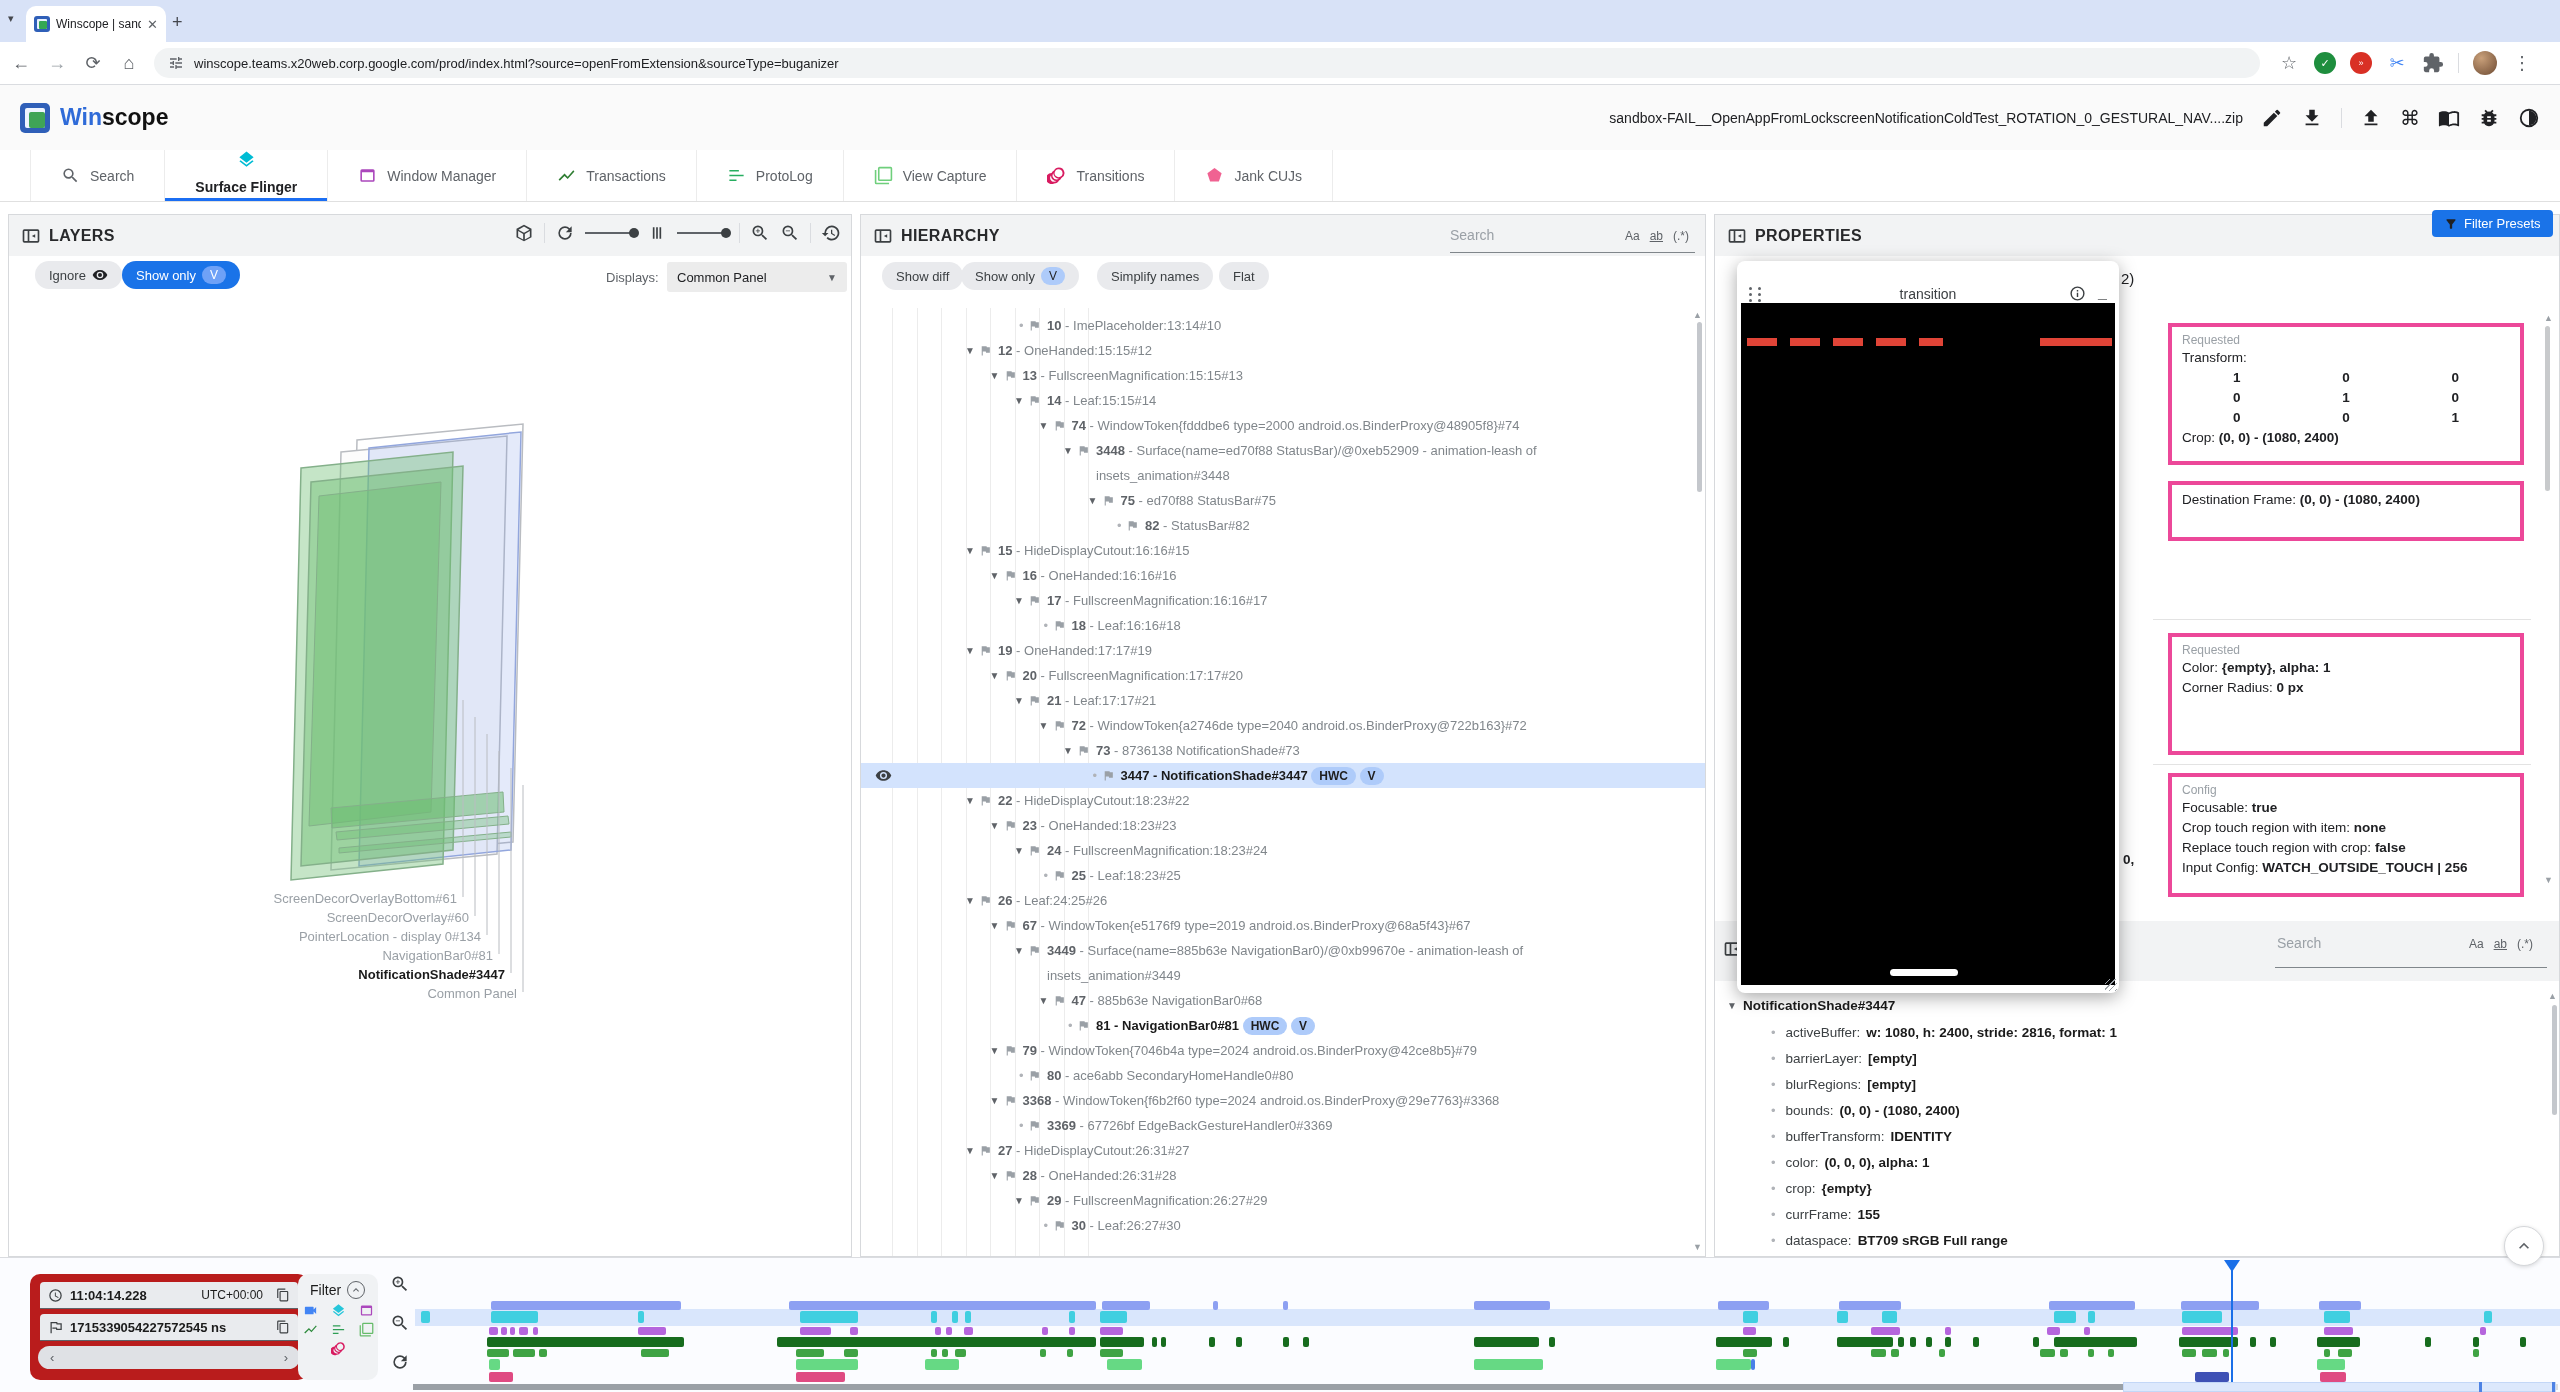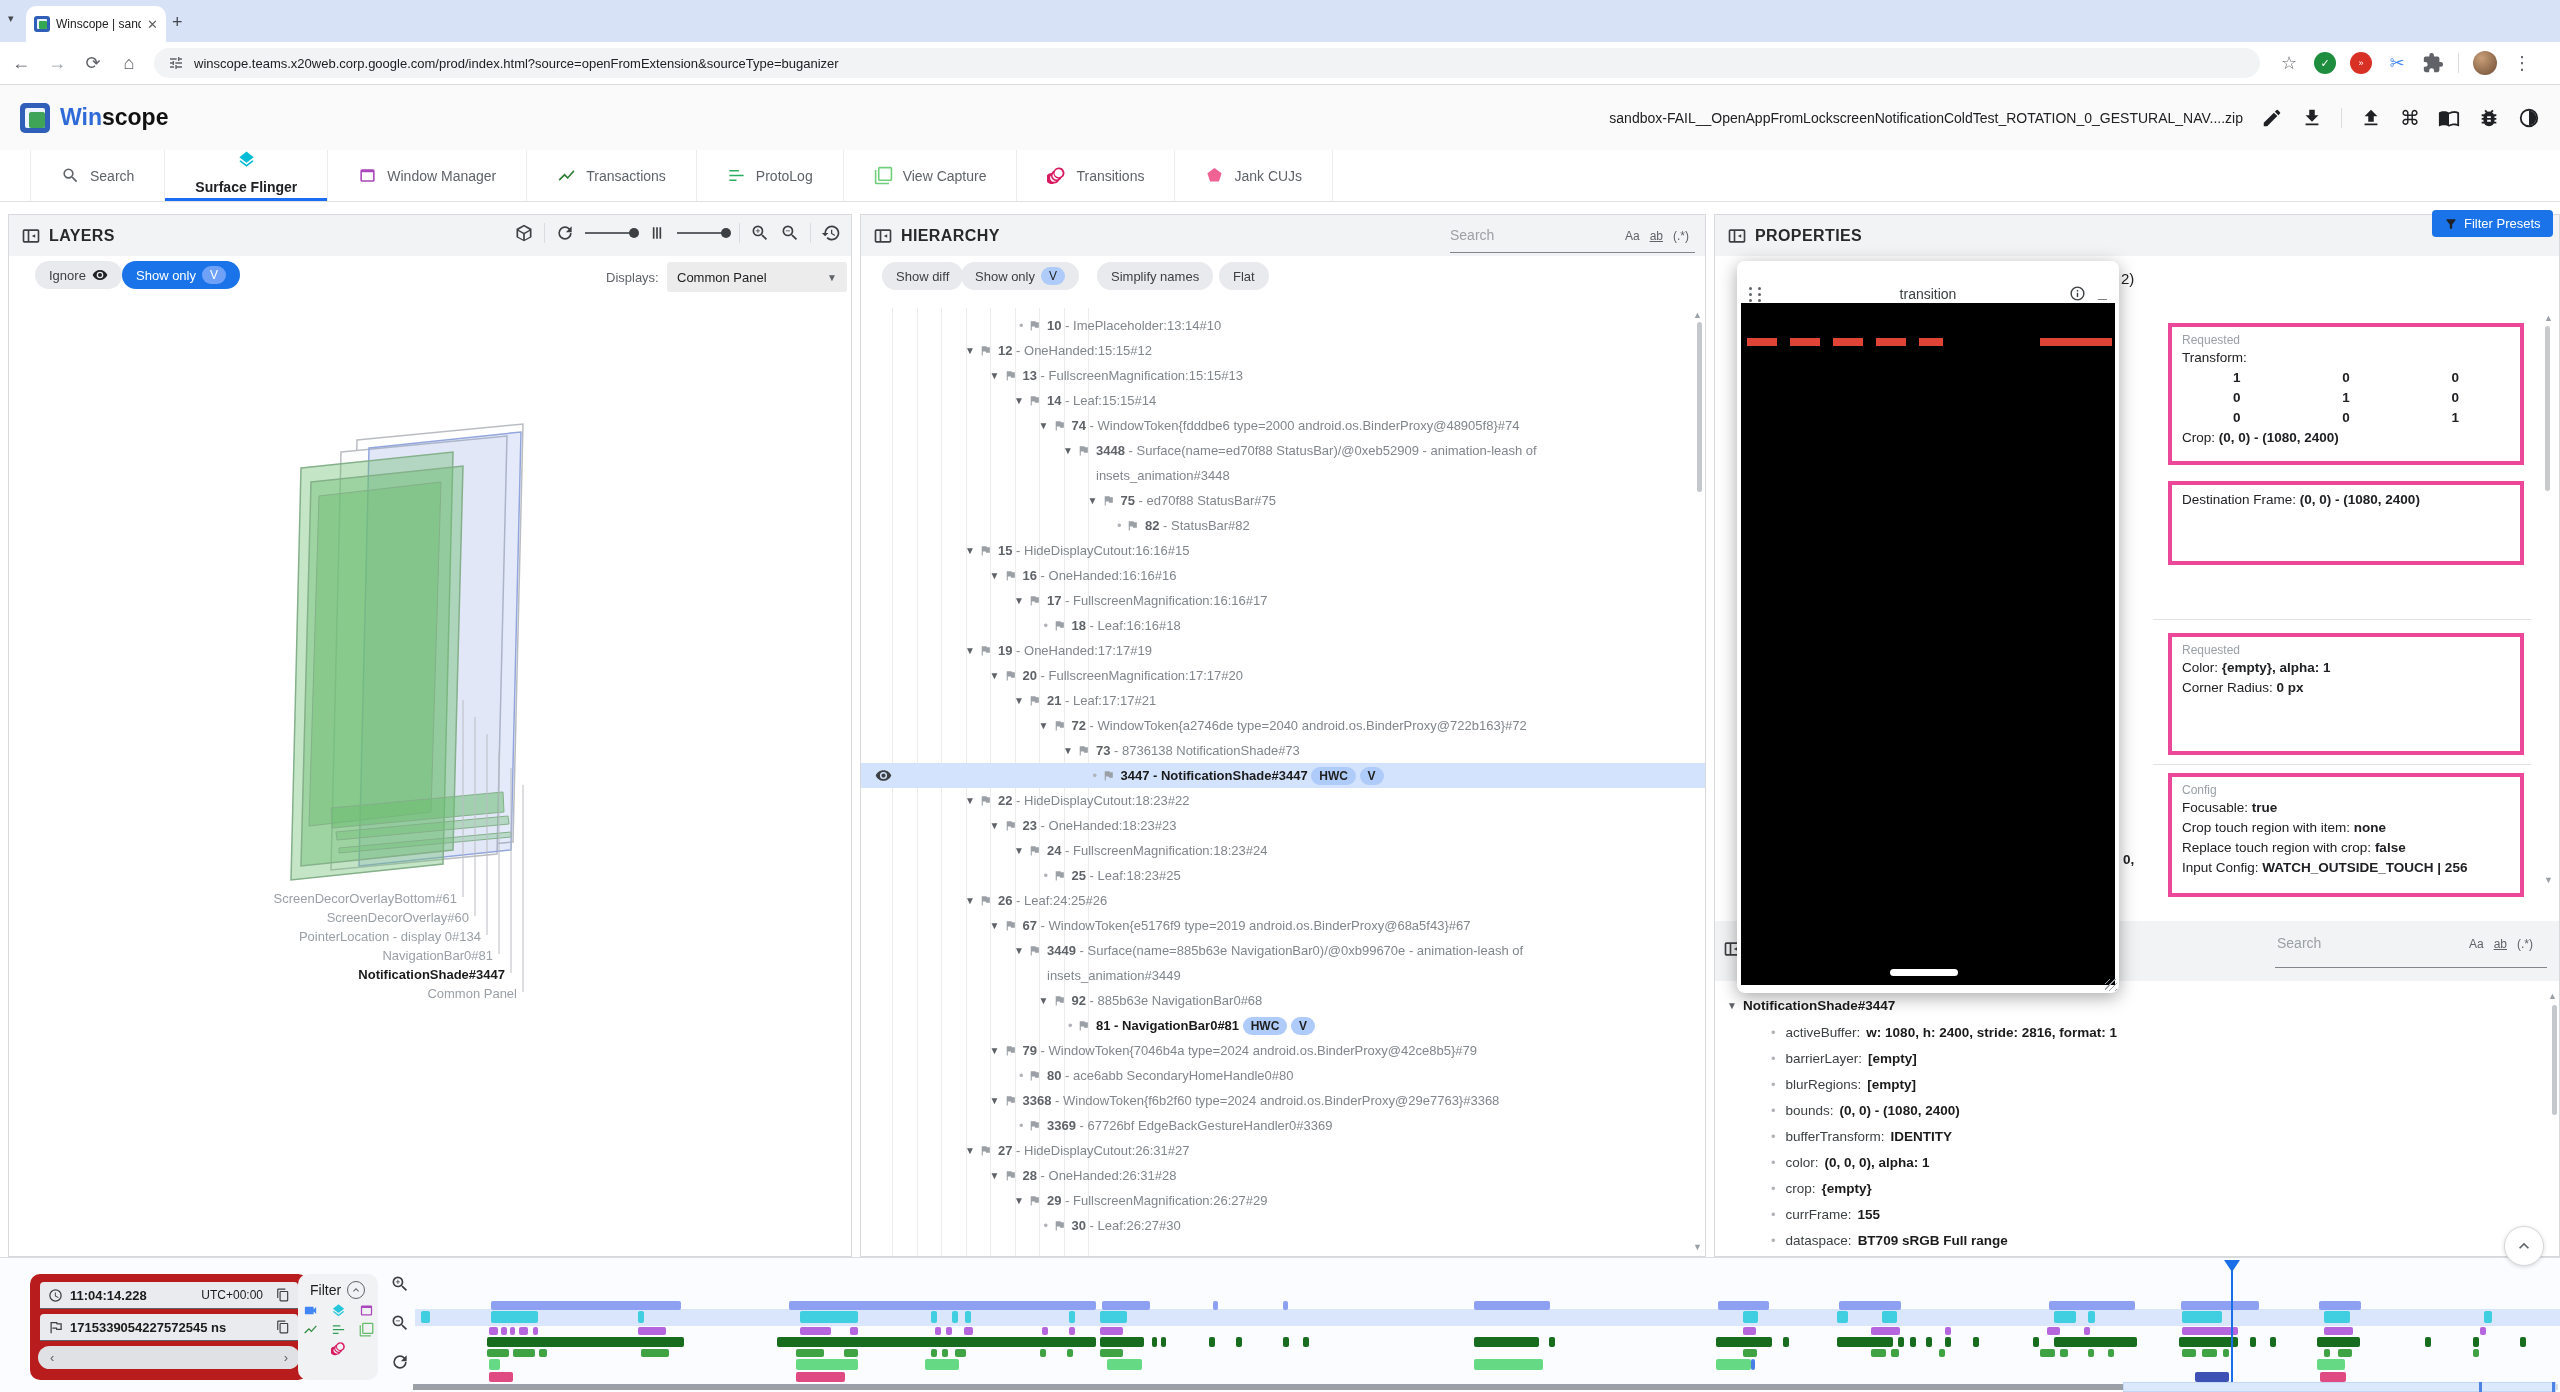--- a/index.html
+++ b/index.html
@@ -694,21 +694,21 @@
           </span>
           <span class="txt"><span class="num">3449</span> - Surface(name=885b63e NavigationBar0)/@0xb99670e - animation-leash of insets_animation#3449</span>
         </div>
         <div class="hrow" style="padding-left: 177.5px;">
           <span class="tw">▼</span>
           <span class="flag">
             <svg viewBox="0 0 24 24" width="13" height="13" fill="#9aa0a6">
               <path d="M14.4 6L14 4H5v17h2v-7h5.6l.4 2h7V6z"></path>
             </svg>
           </span>
-          <span class="txt"><span class="num">92</span> - 885b63e NavigationBar0#68</span>
+          <span class="txt"><span class="num">47</span> - 885b63e NavigationBar0#68</span>
         </div>
         <div class="hrow bold" style="padding-left: 202px;">
           <span class="dot">•</span>
           <span class="flag">
             <svg viewBox="0 0 24 24" width="13" height="13" fill="#9aa0a6">
               <path d="M14.4 6L14 4H5v17h2v-7h5.6l.4 2h7V6z"></path>
             </svg>
           </span>
           <span class="txt"><span class="num">81</span> - NavigationBar0#81 <span class="chip gray">HWC</span> <span class="chip gray">V</span></span>
         </div>
@@ -821,21 +821,21 @@
           </div>
           <div class="matrixrow">
             <span>0</span>
             <span>0</span>
             <span>1</span>
           </div>
         </div>
       <div><span>Crop:</span> <b>(0, 0) - (1080, 2400)</b></div>
     </div>
 
-    <div class="pbox" style="left:453px;top:266px;width:356px;height:84px">
+    <div class="pbox" style="left:453px;top:266px;width:356px;height:60px">
       <div><span>Destination Frame:</span> <b>(0, 0) - (1080, 2400)</b></div>
     </div>
     <div class="pdivider" style="top:404px"></div>
 
     <div class="pbox" style="left:453px;top:418px;width:356px;height:122px" id="box-color">
       <div class="cap">Requested</div>
     <div><span>Color:</span> <b>{empty}, alpha: 1</b></div>
         <div><span>Corner Radius:</span> <b>0 px</b></div>
       </div>
     <div class="pdivider" style="top:549px"></div>

